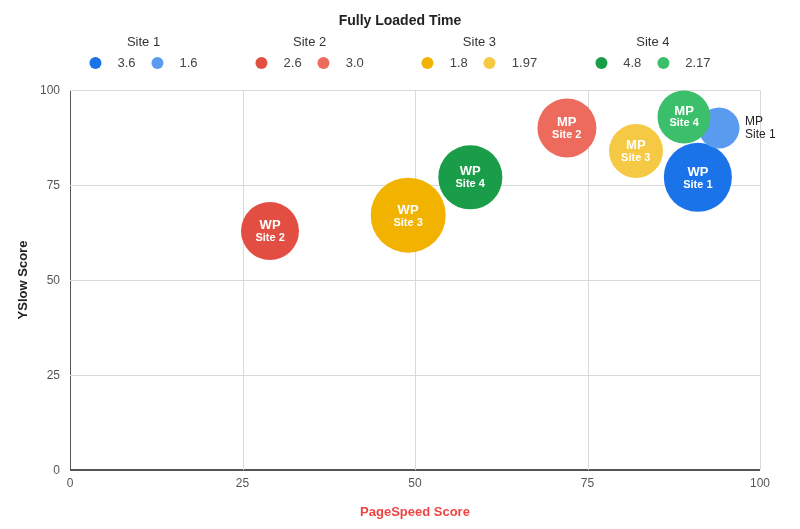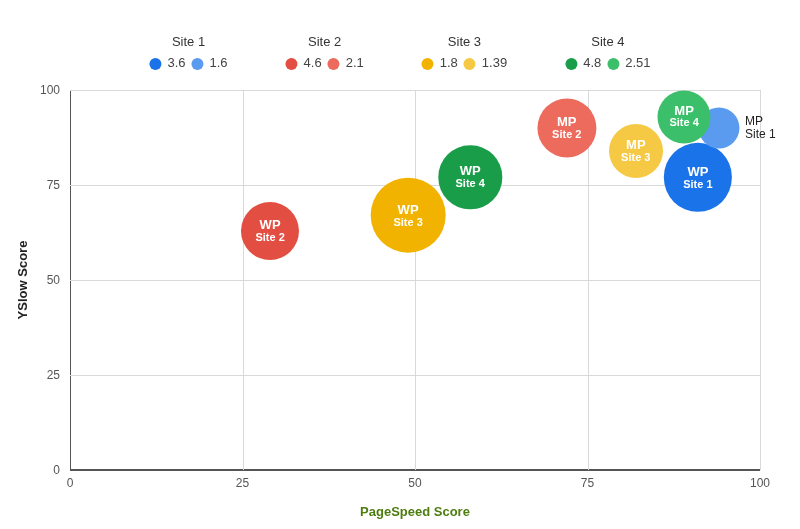--- a/index.html
+++ b/index.html
@@ -41,22 +41,22 @@
     flex-direction: column;
     align-items: center;
   }
   .legend-group .site-label {
     font-size: 13px;
     color: #333;
     margin-bottom: 6px;
   }
   .legend-row {
     display: flex;
-    align-items: flex-end;
-    gap: 6px;
+    align-items: center;
+    gap: 16px;
   }
   .swatch {
     width: 12px;
     height: 12px;
     border-radius: 50%;
     display: inline-block;
   }
   .legend-val {
     font-size: 13px;
     color: #444;
@@ -97,21 +97,21 @@
     color: #555;
     text-align: right;
   }
   .xlabel {
     position: absolute;
     left: 50%;
     top: 100%;
     transform: translate(-50%, 34px);
     font-size: 13px;
     font-weight: 700;
-    color: #4d7c0f;
+    color: #ef4444;
   }
   .ylabel {
     position: absolute;
     left: -48px;
     top: 50%;
     transform: translate(-50%, -50%) rotate(-90deg);
     transform-origin: center;
     font-size: 13px;
     font-weight: 700;
     color: #222;
@@ -145,56 +145,57 @@
     white-space: nowrap;
     line-height: 1.1;
     text-align: left;
   }
 </style>
 </head>
 <body>
 
 <div class="stage">
 
+  <div class="title">Fully Loaded Time</div>
 
   <div class="legend" id="legend">
       <div class="legend-group">
         <div class="site-label">Site 1</div>
         <div class="legend-row">
           <span class="swatch" style="background: rgb(26, 115, 232);"></span>
           <span class="legend-val">3.6</span>
           <span class="swatch" style="background: rgb(90, 155, 240);"></span>
           <span class="legend-val">1.6</span>
         </div>
       </div>
       <div class="legend-group">
         <div class="site-label">Site 2</div>
         <div class="legend-row">
           <span class="swatch" style="background: rgb(227, 78, 66);"></span>
-          <span class="legend-val">4.6</span>
+          <span class="legend-val">2.6</span>
           <span class="swatch" style="background: rgb(236, 107, 93);"></span>
-          <span class="legend-val">2.1</span>
+          <span class="legend-val">3.0</span>
         </div>
       </div>
       <div class="legend-group">
         <div class="site-label">Site 3</div>
         <div class="legend-row">
           <span class="swatch" style="background: rgb(242, 179, 0);"></span>
           <span class="legend-val">1.8</span>
           <span class="swatch" style="background: rgb(246, 201, 69);"></span>
-          <span class="legend-val">1.39</span>
+          <span class="legend-val">1.97</span>
         </div>
       </div>
       <div class="legend-group">
         <div class="site-label">Site 4</div>
         <div class="legend-row">
           <span class="swatch" style="background: rgb(26, 157, 73);"></span>
           <span class="legend-val">4.8</span>
           <span class="swatch" style="background: rgb(60, 191, 106);"></span>
-          <span class="legend-val">2.51</span>
+          <span class="legend-val">2.17</span>
         </div>
       </div>
     </div>
 
   <div class="plot" id="plot">
 
     <div class="plot-border"></div>
     <div class="xlabel">PageSpeed Score</div>
     <div class="ylabel">YSlow Score</div>
   <div class="grid-v axis" style="left: 0px;"></div>

